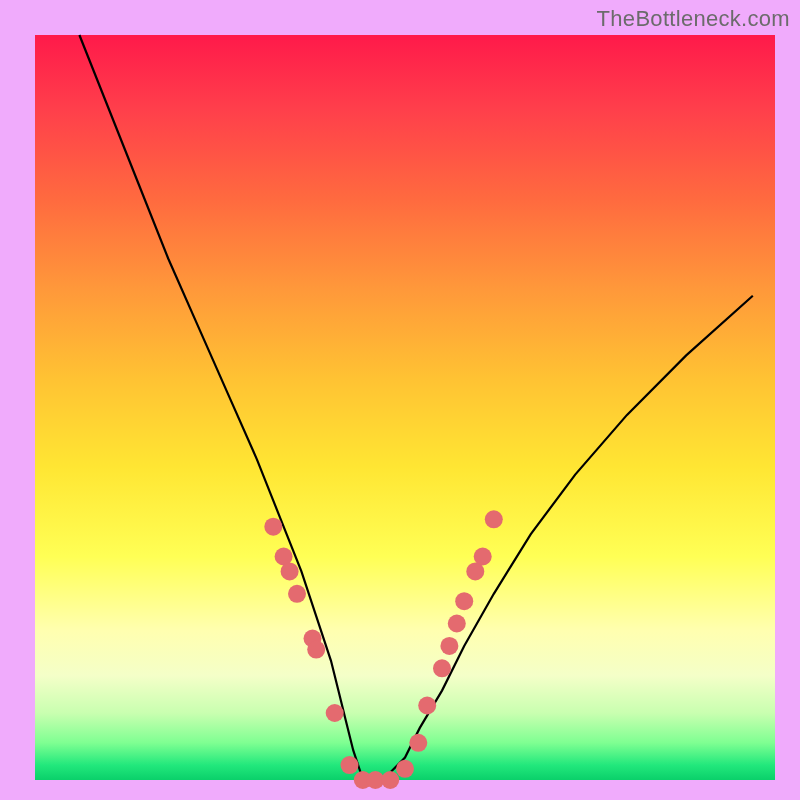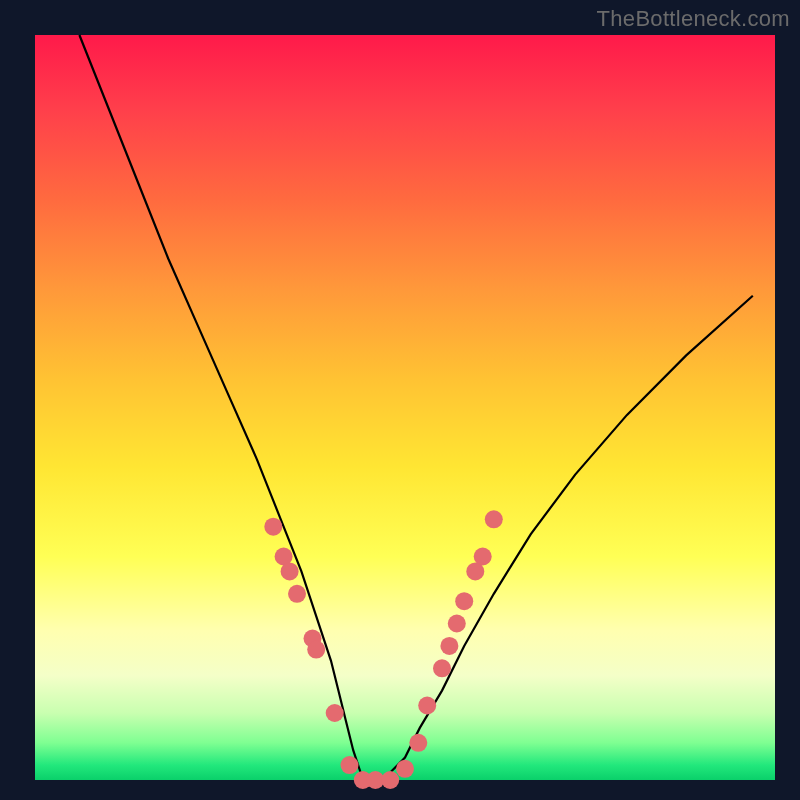--- a/index.html
+++ b/index.html
@@ -10,21 +10,21 @@
     background: #000;
     font-family: Arial, Helvetica, sans-serif;
     overflow: hidden;
   }
   .frame {
     position: absolute;
     left: 0;
     top: 0;
     width: 800px;
     height: 800px;
-    background: #0f172a;
+    background: #f0abfc;
   }
   .plot {
     position: absolute;
     left: 35px;
     top: 35px;
     width: 740px;
     height: 745px;
     
     background: linear-gradient(to bottom,
       #ff1a4a 0%,

